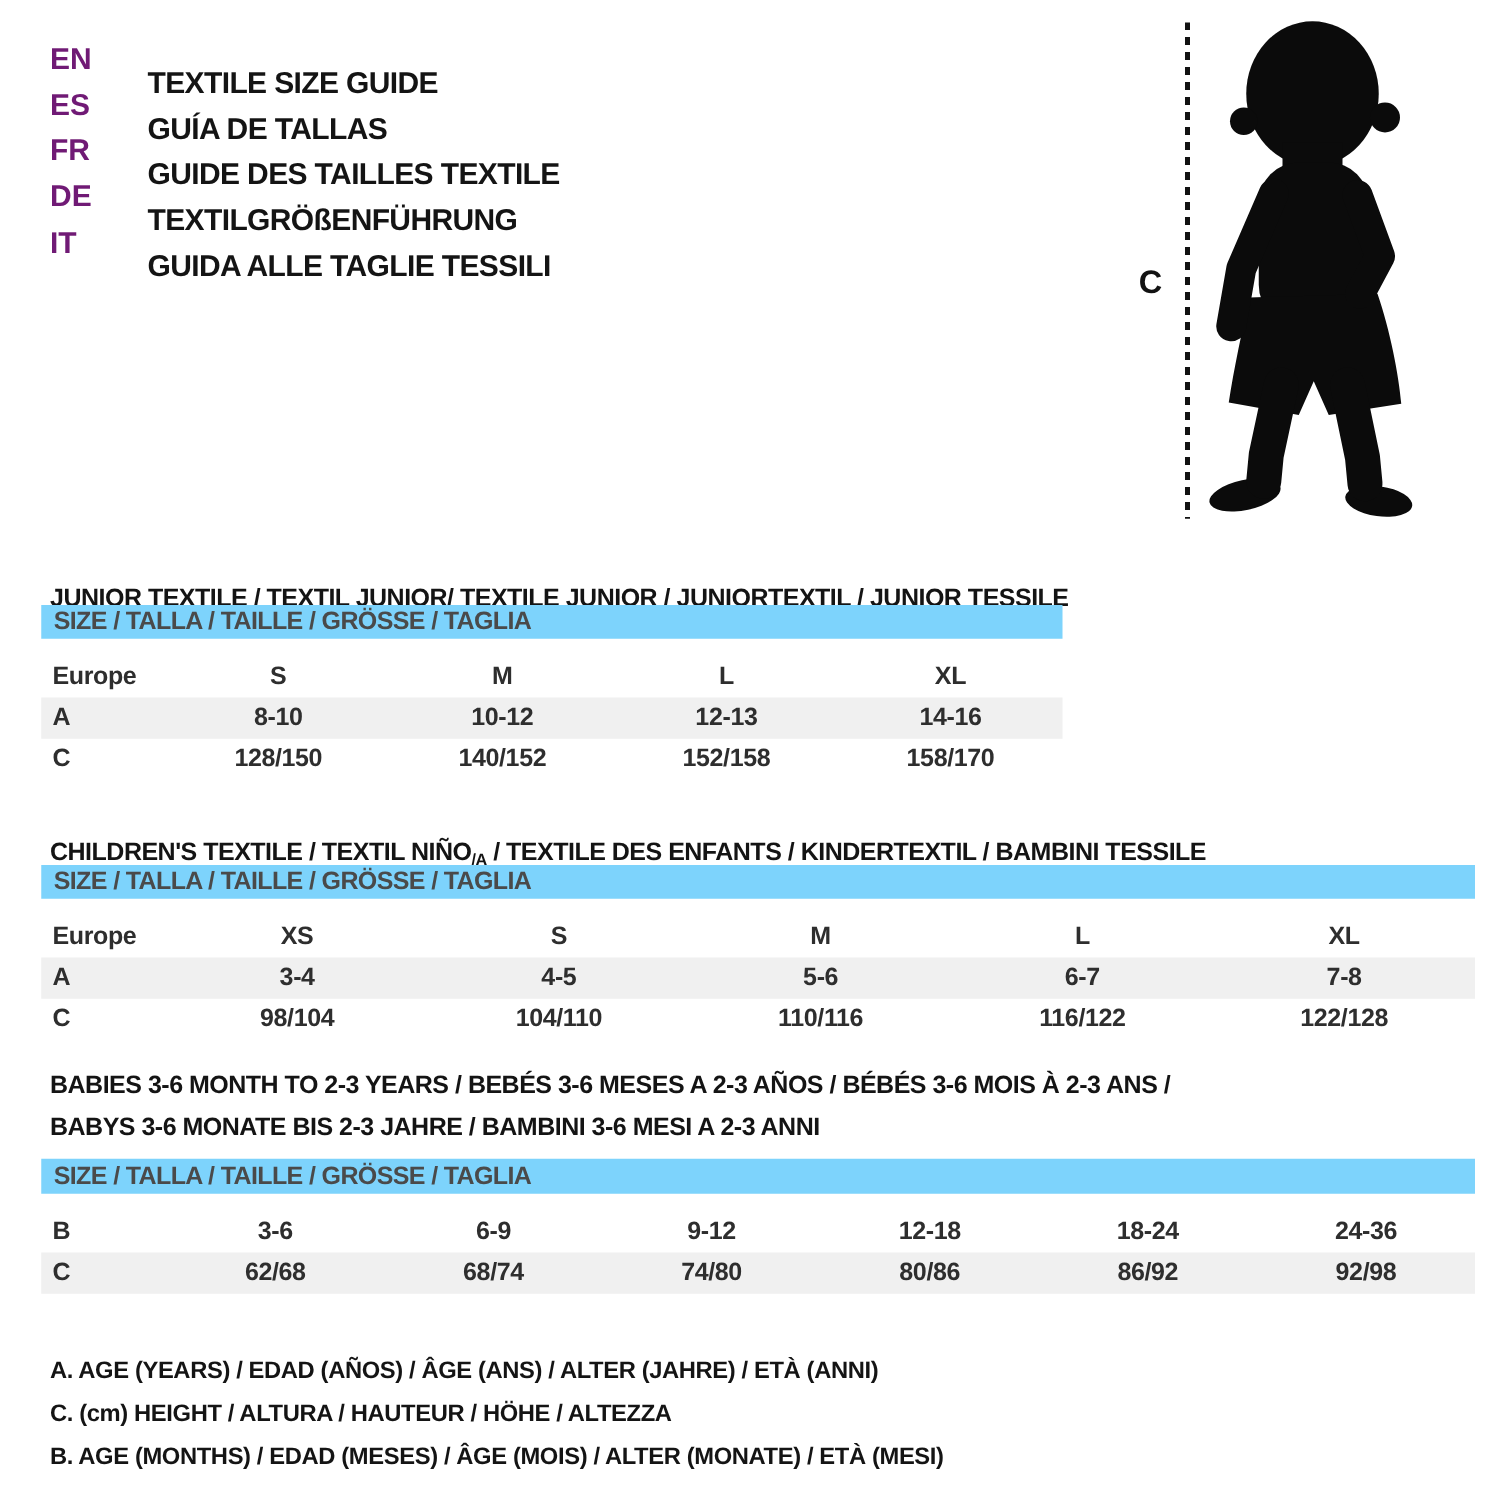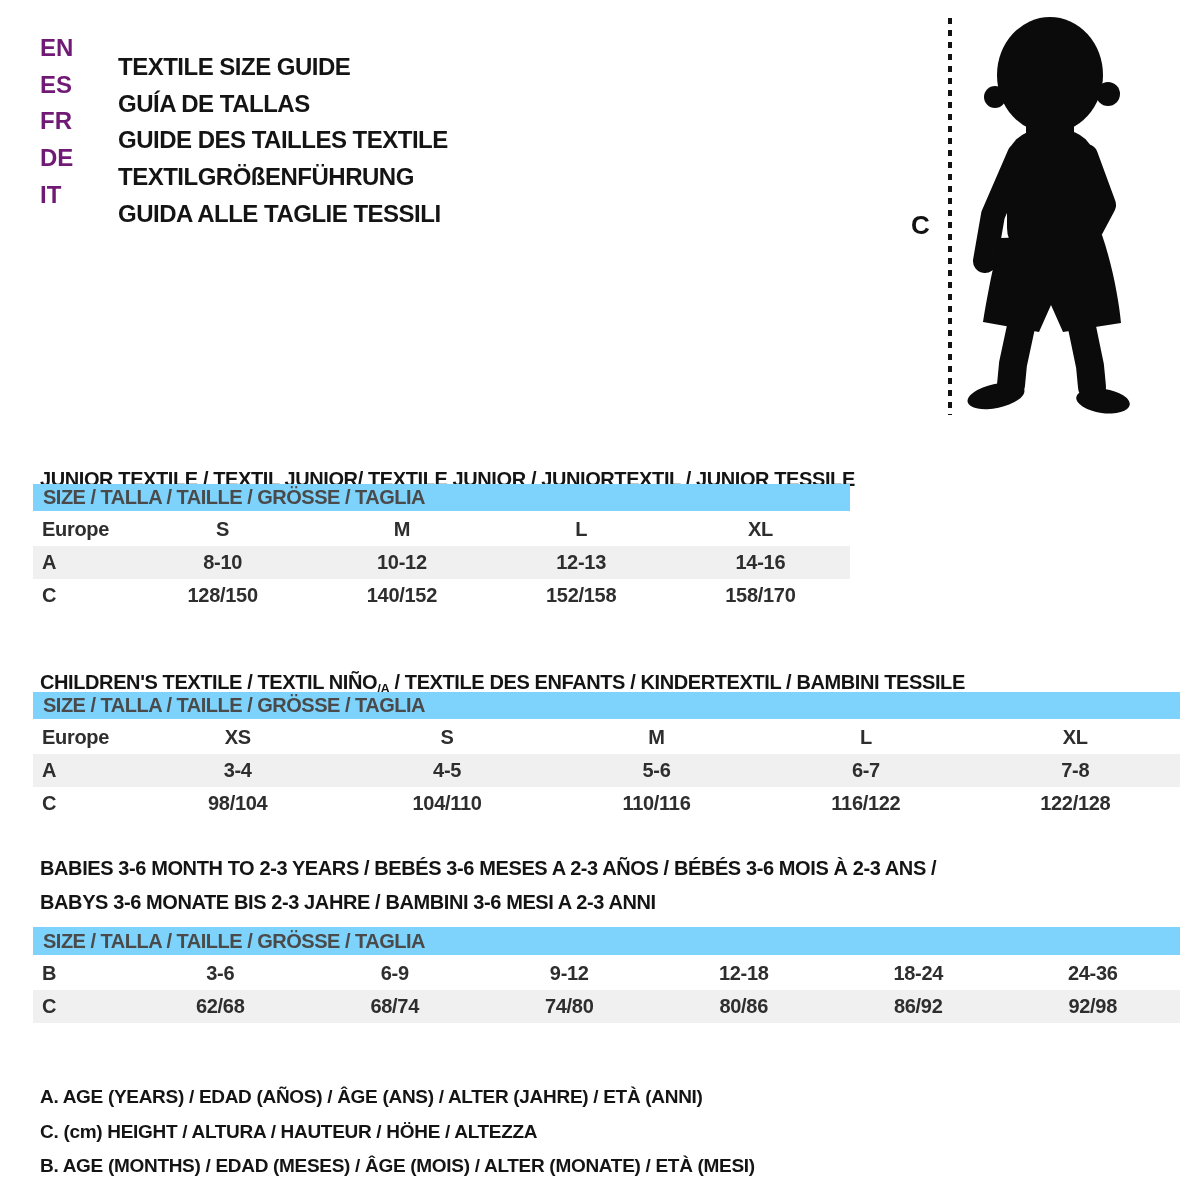--- a/index.html
+++ b/index.html
@@ -28,21 +28,21 @@
   .subab{font-size:13px;vertical-align:-4px;}
 
   
   .table{position:absolute;left:33px;}
   .t1{top:484px;width:817px;}
   .t2{top:692px;width:1147px;}
   .t3{top:927px;width:1147px;}
   .size-bar{height:27px;background:#7dd3fc;color:#4a4a4a;font-size:20px;font-weight:700;
     line-height:27px;padding-left:10px;letter-spacing:-0.5px;}
   .t3 .size-bar{height:28px;line-height:28px;}
-  .rows{margin-top:2px;}
+  .rows{margin-top:14px;}
   .trow{display:grid;height:33px;align-items:center;font-size:20px;font-weight:700;
     color:#2e2e2e;letter-spacing:-0.3px;}
   .cols4{grid-template-columns:100px repeat(4,1fr);}
   .cols5{grid-template-columns:100px repeat(5,1fr);}
   .cols6{grid-template-columns:100px repeat(6,1fr);}
   .cell{text-align:center;}
   .cell.label{text-align:left;padding-left:9px;}
   .shaded{background:#f0f0f0;}
 
   

